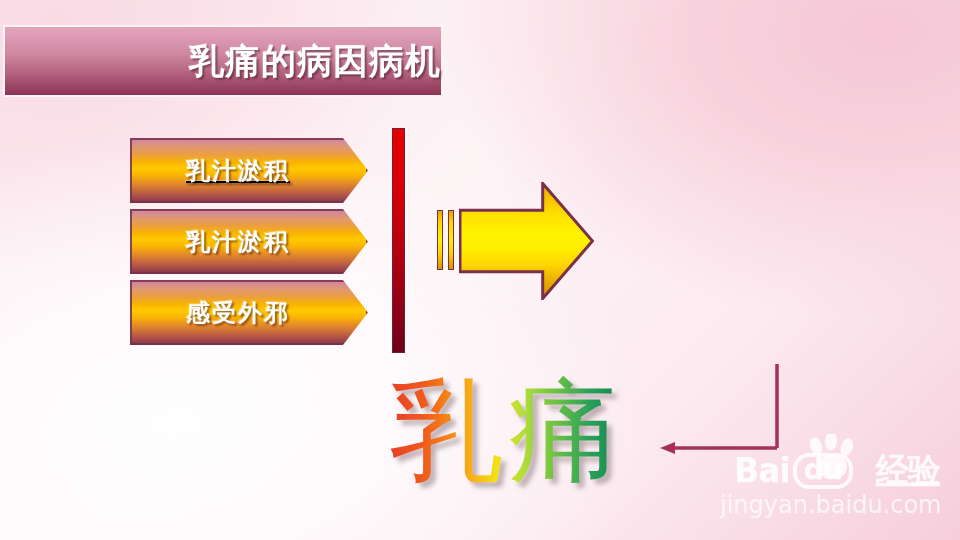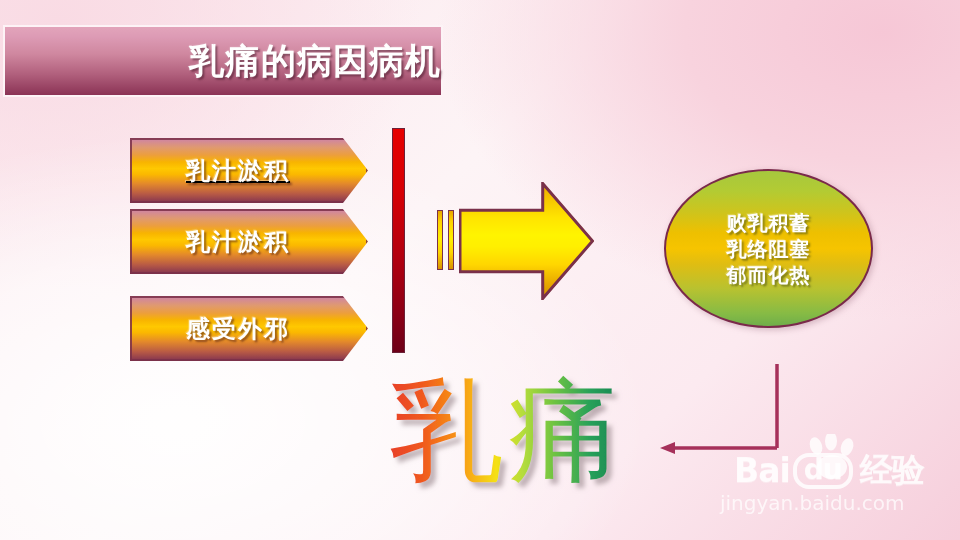--- a/index.html
+++ b/index.html
@@ -88,21 +88,21 @@
     font-size: 24px;
     font-weight: bold;
     letter-spacing: 2px;
     text-shadow: 2px 2px 2px rgba(90,35,25,0.6), -1px -1px 1px rgba(255,255,255,0.35);
     margin-right: 22px;
     white-space: nowrap;
     z-index: 2;
   }
   #chev-0 { top: 138px; text-decoration: underline; }
   #chev-1 { top: 209px; }
-  #chev-2 { top: 280px; margin-top: 16px; }
+  #chev-2 { top: 280px; }
 
   
   #red-bar {
     position: absolute;
     left: 392px;
     top: 128px;
     width: 13px;
     height: 225px;
     background: linear-gradient(to bottom, #e60000 0%, #d60005 28%, #b10010 58%, #8d0016 82%, #6d0018 100%);
     border: 1px solid #6b2238;
@@ -235,34 +235,34 @@
   #wm-du-pill {
     display: inline-block;
     border: 4px solid rgba(255,255,255,0.82);
     border-radius: 16px;
     padding: 0px 7px 2px 7px;
     margin: 0 3px;
     font-size: 28px;
     line-height: 26px;
     color: rgba(255,255,255,0.82);
   }
-  #wm-jingyan { color: rgba(255,255,255,0.80); margin-left: 4px; }
+  #wm-jingyan { color: rgba(255,255,255,0.80); margin-left: 20px; text-decoration: underline; }
   #wm-paw {
     position: absolute;
     left: 85px;
     top: -14px;
     width: 58px;
     height: 46px;
   }
   #wm-url {
     position: absolute;
     left: 2px;
     top: 43px;
     color: rgba(255,255,255,0.72);
-    font-size: 20px;
+    font-size: 24px;
     letter-spacing: 0px;
   }
 </style>
 </head>
 <body>
 
 <div id="slide">
 
   <div id="title-bar">
     <span id="title-text">乳痛的病因病机</span>
@@ -285,25 +285,20 @@
 
   <div id="yellow-arrow-group">
     <div class="tail-slice" id="tail-slice-0"></div>
     <div class="tail-slice" id="tail-slice-1"></div>
     <div id="arrow-body"></div>
     <svg id="arrow-outline" viewBox="0 0 135 118">
       <polygon points="1,28.3 83.7,28.3 83.7,1.5 133.5,59 83.7,116.5 83.7,89.7 1,89.7" fill="none" stroke="#7a304a" stroke-width="3"></polygon>
     </svg>
   </div>
 
-  <div id="result-ellipse">
-    <span class="ellipse-line">败乳积蓄</span>
-    <span class="ellipse-line">乳络阻塞</span>
-    <span class="ellipse-line">郁而化热</span>
-  </div>
 
   <svg id="connector" viewBox="0 0 150 110">
     <g stroke="#a6305a" stroke-width="3.5" fill="none">
       <line x1="127" y1="9" x2="127" y2="93"></line>
       <line x1="127" y1="93" x2="19" y2="93"></line>
     </g>
     <polygon points="10,93 25,87 25,99" fill="#a6305a"></polygon>
   </svg>
 
   <div id="big-word">

